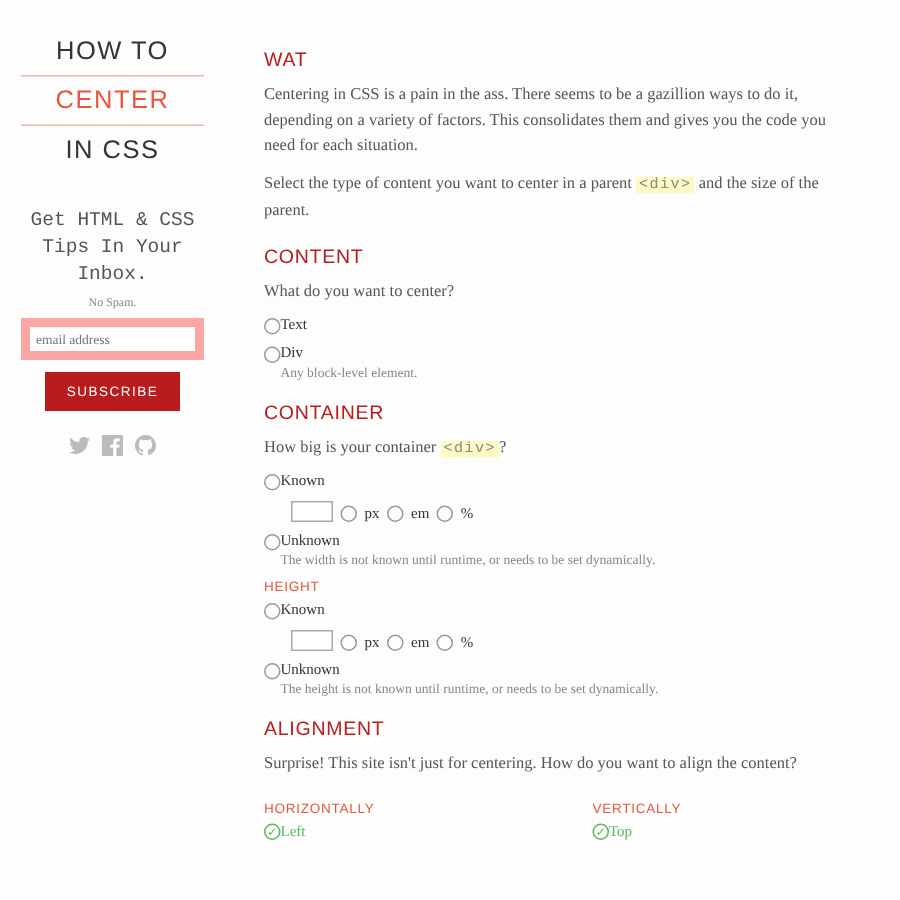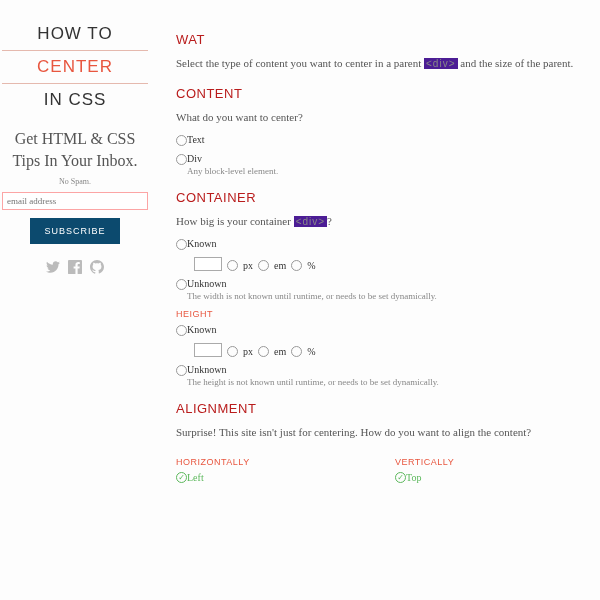--- a/index.html
+++ b/index.html
@@ -1,32 +1,32 @@
 <!DOCTYPE html>
 <html><head>
 <meta charset="utf-8">
 <style>
 *{box-sizing:border-box;margin:0;padding:0}
 body{font-family:Georgia,serif;background:#fdfdfd;color:#333;font-size:11px;width:600px;height:600px;overflow:hidden}
 .wrap{display:flex}
-.sidebar{width:150px;padding:18px 2px;text-align:center;flex-shrink:0}
+.sidebar{width:150px;padding:18px 14px;text-align:center;flex-shrink:0}
 .logo{font-family:Helvetica,Arial,sans-serif;font-weight:300;letter-spacing:1px}
 .logo-line{font-size:17px;padding:6px 0}
 .logo-center{color:#e8563f;border-top:1px solid #e5b9ae;border-bottom:1px solid #e5b9ae}
-.tips{font-family:Liberation Serif, serif;font-size:16px;color:#555;margin-top:12px;line-height:1.4}
+.tips{font-family:Liberation Mono, monospace;font-size:13px;color:#555;margin-top:22px;line-height:1.4}
 .nospam{font-size:8px;color:#888;margin-top:4px}
-.email{width:100%;border:1px solid #fca5a5;padding:3px 4px;font-size:9px;margin-top:6px;font-family:inherit}
-.sub{background:#0c4a6e;color:#fff;border:none;padding:8px 14px;font-size:9px;letter-spacing:1px;margin-top:8px;cursor:pointer;font-family:Helvetica,Arial,sans-serif}
+.email{width:100%;border:6px solid #fca5a5;padding:3px 4px;font-size:9px;margin-top:6px;font-family:inherit}
+.sub{background:#b91c1c;color:#fff;border:none;padding:8px 14px;font-size:9px;letter-spacing:1px;margin-top:8px;cursor:pointer;font-family:Helvetica,Arial,sans-serif}
 .social{margin-top:16px;display:flex;justify-content:center;gap:8px}
 .social svg{width:14px;height:14px;fill:#bbb}
 .main{flex:1;padding:18px 26px 0 26px}
 h2{color:#b91c1c;font-family:Helvetica,Arial,sans-serif;font-weight:400;font-size:13px;letter-spacing:0.5px;margin:14px 0 8px}
 h3{color:#e8563f;font-family:Helvetica,Arial,sans-serif;font-weight:400;font-size:9px;letter-spacing:0.5px;margin:8px 0 5px}
 p{color:#555;line-height:1.55;margin-bottom:8px}
-code{font-family:Liberation Sans, sans-serif;background:#4c1d95;color:#888;padding:0 2px;font-size:10px;letter-spacing:1px}
+code{font-family:Liberation Mono, monospace;background:#fef9c3;color:#888;padding:0 2px;font-size:10px;letter-spacing:1px}
 .opt{display:flex;align-items:flex-start;gap:0;margin-bottom:7px}
 .radio{width:11px;height:11px;border:1px solid #999;border-radius:50%;flex-shrink:0;margin-top:1px;cursor:pointer}
 .check{width:11px;height:11px;border:1px solid #5cb85c;border-radius:50%;flex-shrink:0;display:flex;align-items:center;justify-content:center;color:#5cb85c;font-size:8px}
 .olabel{font-size:10px;color:#333}
 .ohint{font-size:9px;color:#888;margin-top:2px}
 .units{display:flex;align-items:flex-end;gap:5px;margin:4px 0 7px 18px}
 .numbox{width:28px;height:14px;border:1px solid #aaa;font-size:8px}
 .cols{display:flex;gap:40px}
 .col{flex:1}
 .sel-g{color:#5cb85c}
@@ -53,20 +53,21 @@
             <path d="M15 0H1C.4 0 0 .4 0 1v14c0 .6.4 1 1 1h7.5V9.8H6.4V7.4h2.1V5.6c0-2.1 1.3-3.2 3.1-3.2.9 0 1.7.1 1.9.1v2.2h-1.3c-1 0-1.2.5-1.2 1.2v1.5h2.4l-.3 2.4h-2.1V16H15c.6 0 1-.4 1-1V1c0-.6-.4-1-1-1z"></path>
           </svg></span>
       <span><svg viewBox="0 0 16 16">
             <path d="M8 0C3.6 0 0 3.6 0 8c0 3.5 2.3 6.5 5.5 7.6.4.1.5-.2.5-.4v-1.4c-2.2.5-2.7-1.1-2.7-1.1-.4-.9-.9-1.2-.9-1.2-.7-.5.1-.5.1-.5.8.1 1.2.8 1.2.8.7 1.2 1.9.9 2.3.7.1-.5.3-.9.5-1.1-1.8-.2-3.6-.9-3.6-3.9 0-.9.3-1.6.8-2.1-.1-.2-.4-1 .1-2.1 0 0 .7-.2 2.2.8.6-.2 1.3-.3 2-.3s1.4.1 2 .3c1.5-1 2.2-.8 2.2-.8.4 1.1.2 1.9.1 2.1.5.6.8 1.3.8 2.1 0 3.1-1.9 3.7-3.6 3.9.3.2.5.7.5 1.4v2.1c0 .2.1.5.5.4C13.7 14.5 16 11.5 16 8c0-4.4-3.6-8-8-8z"></path>
           </svg></span>
     </div>
   </aside>
 
   <main class="main">
     <h2>WAT</h2>
+    <p>Centering in CSS is a pain in the ass. There seems to be a gazillion ways to do it, depending on a variety of factors. This consolidates them and gives you the code you need for each situation.</p>
     <p><span>Select the type of content you want to center in a parent </span><code>&lt;div&gt;</code><span> and the size of the parent.</span></p>
 
     <h2>CONTENT</h2>
     <p>What do you want to center?</p>
     <div class="opt">
       <span class="radio"></span>
       <div>
         <div class="olabel">Text</div>
       </div>
     </div>

